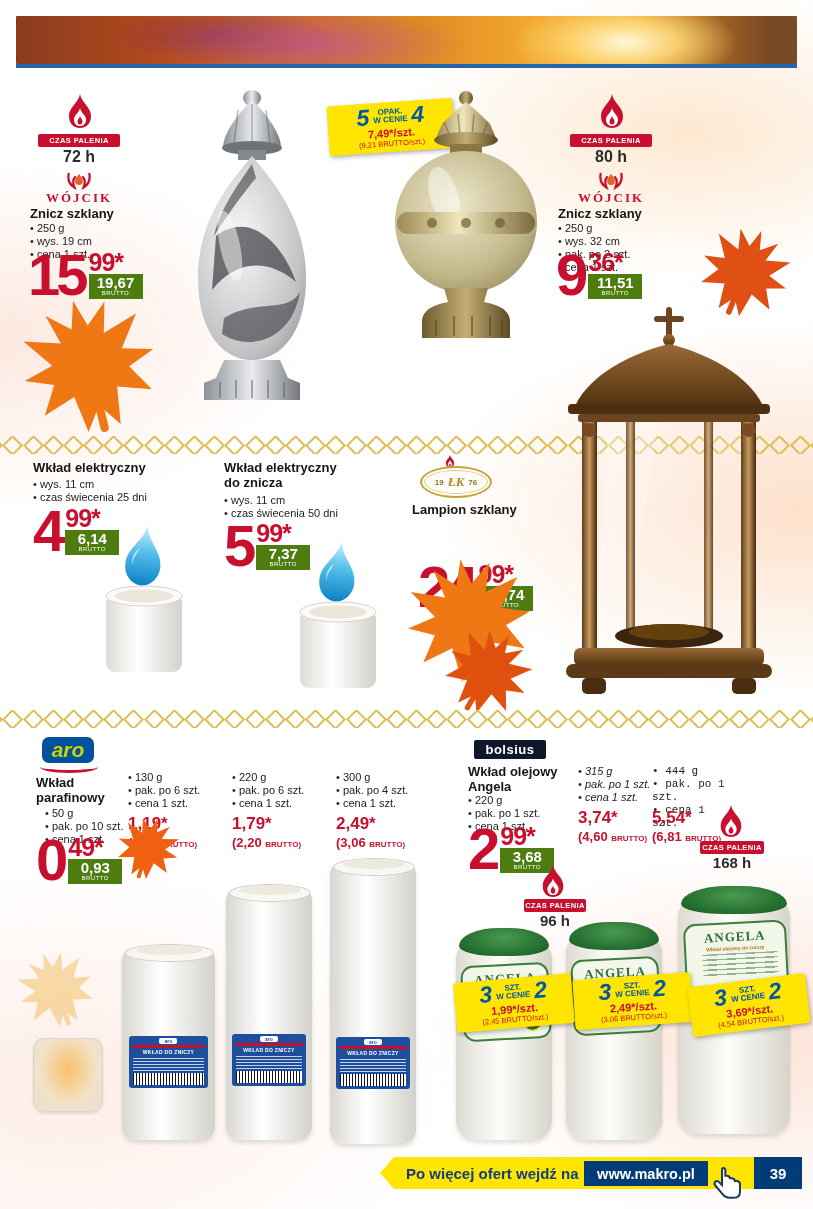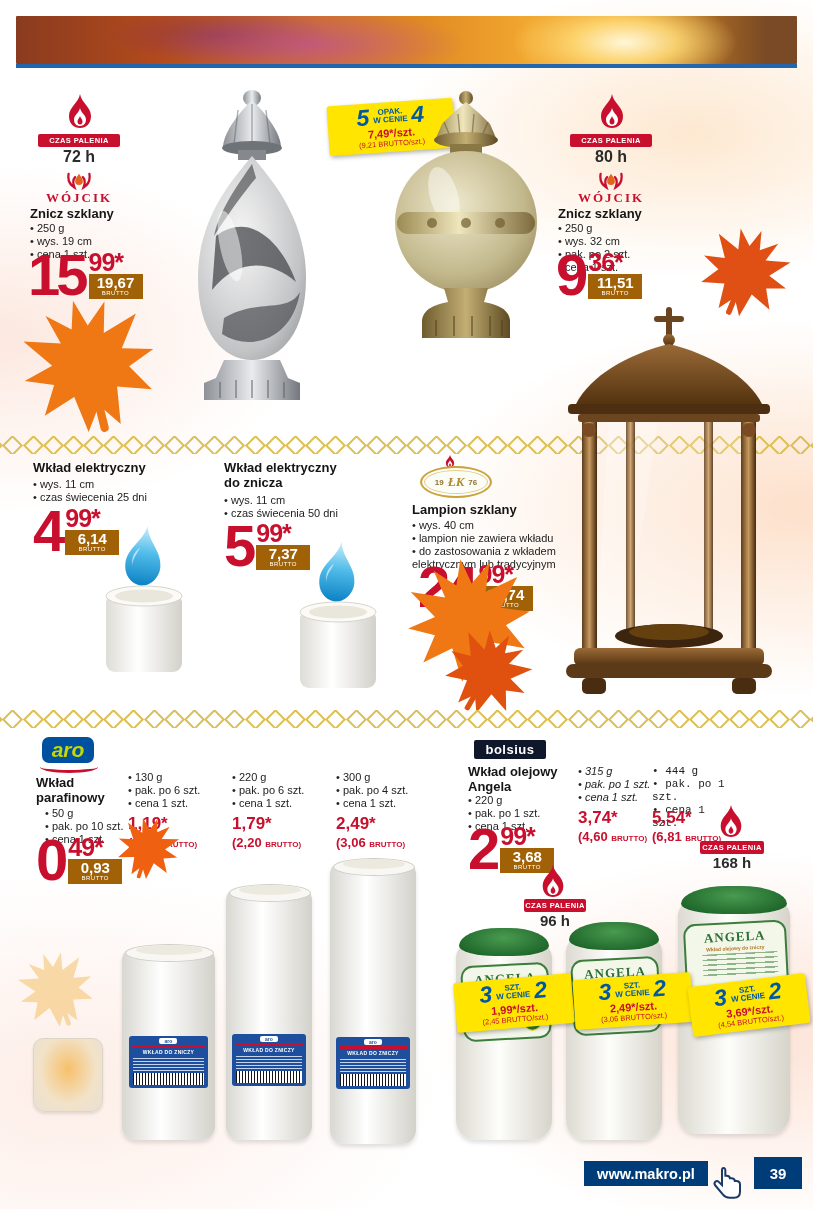--- a/index.html
+++ b/index.html
@@ -33,21 +33,21 @@
       font-size:13px;letter-spacing:2px;text-align:center;}
   .prod-title{position:absolute;font-size:13px;font-weight:bold;color:#151515;line-height:15px;}
   ul.bullets{position:absolute;margin:0;padding:0;list-style:none;font-size:11px;color:#222;line-height:13px;}
   ul.bullets li::before{content:"• ";}
   .nb{margin-left:0;}
   ul.bullets li.nb::before{content:"";}
   .bigprice{position:absolute;display:flex;color:#c8102e;align-items:flex-start;}
   .bp-int{font-weight:bold;font-size:58px;line-height:45px;letter-spacing:-4px;}
   .bp-col{display:flex;flex-direction:column;margin-left:4px;}
   .bp-dec{font-weight:bold;font-size:25px;line-height:21px;letter-spacing:-1px;}
-  .bp-box{background:#a16207;color:#fff;text-align:center;padding:1px 3px 2px;min-width:48px;margin-top:1px;}
+  .bp-box{background:#4d7c0f;color:#fff;text-align:center;padding:1px 3px 2px;min-width:48px;margin-top:1px;}
   .bp-bv{display:block;font-size:15px;font-weight:bold;line-height:15px;}
   .bp-bl{display:block;font-size:6px;line-height:7px;letter-spacing:.5px;}
   .vprice{position:absolute;color:#c8102e;font-weight:bold;font-size:17px;}
   .vbrutto{position:absolute;color:#c8102e;font-weight:bold;font-size:13px;}
   .vbrutto .sm{font-size:8px;}
   
   .promo-badge{position:absolute;background:#ffe500;border-radius:3px;box-shadow:1px 2px 4px rgba(0,0,0,.3);
       text-align:center;padding:3px 4px 4px;}
   .promo-row{display:flex;align-items:center;justify-content:center;gap:4px;color:#0058a5;}
   .promo-qty{font-size:23px;font-weight:bold;font-style:italic;line-height:22px;}
@@ -411,26 +411,20 @@
   <div class="abs" style="left:412px;top:462px;width:185px;height:160px;">
     <svg class="flame-svg" style="left:32px;top:-8px;" width="12" height="14">
         <use href="#flameR"></use>
       </svg>
     <div class="lk-oval" style="left:8px;top:4px;width:68px;height:28px;">
       <span class="lk-small">19</span>
       <span class="lk-mono">ŁK</span>
       <span class="lk-small">76</span>
     </div>
     <div class="prod-title" style="left:0;top:40px;">Lampion szklany</div>
-    <ul class="bullets" style="left:0;top:57px;">
-      <li>wys. 40 cm</li>
-      <li>lampion nie zawiera wkładu</li>
-      <li>do zastosowania z wkładem</li>
-      <li class="nb">elektrycznym lub tradycyjnym</li>
-    </ul>
     <div class="bigprice" style="left:6px;top:102px;">
       <span class="bp-int">24</span>
       <span class="bp-col">
         <span class="bp-dec">99*</span>
         <span class="bp-box">
           <span class="bp-bv">30,74</span>
           <span class="bp-bl">BRUTTO</span>
         </span>
       </span>
     </div>
@@ -703,18 +697,21 @@
   <div class="promo-badge" style="left:690px;top:980px;width:110px;transform:rotate(-7deg);z-index:5;">
     <div class="promo-row">
       <span class="promo-qty">3</span>
       <span class="promo-mid"><span>SZT.</span><br><span>W CENIE</span></span>
       <span class="promo-qty">2</span>
     </div>
     <div class="promo-price">3,69*/szt.</div>
     <div class="promo-brutto">(4,54 BRUTTO/szt.)</div>
   </div>
 
+  <div class="footer-banner">
+    <span class="footer-text">Po więcej ofert wejdź na</span>
+  </div>
   <div class="footer-url">www.makro.pl</div>
   <svg class="abs" style="left:706px;top:1166px;z-index:6;" width="42" height="40" viewBox="0 0 24 24">
     <path d="M9 2.5 v9 l-1.8-1.8 c-1.6-1.6-3.6.3-2.2 2l4.6 5.5 c.9 1.2 2.2 1.8 4 1.8 h2.6 c2.2 0 3.6-1.4 3.6-3.6 v-4.2 c0-1.3-.9-2.2-2.2-2.2 h-.9 c-.1-1-.9-1.7-2-1.7 h-.9 c-.2-.9-1-1.5-2-1.5 h-.8 v-3.3 c0-1.7-2-1.7-2 0 Z" fill="#ffffff" stroke="#1c3a66" stroke-width="1.2"></path>
   </svg>
   <div class="page-num">39</div>
 </div>
 
 </body></html>

